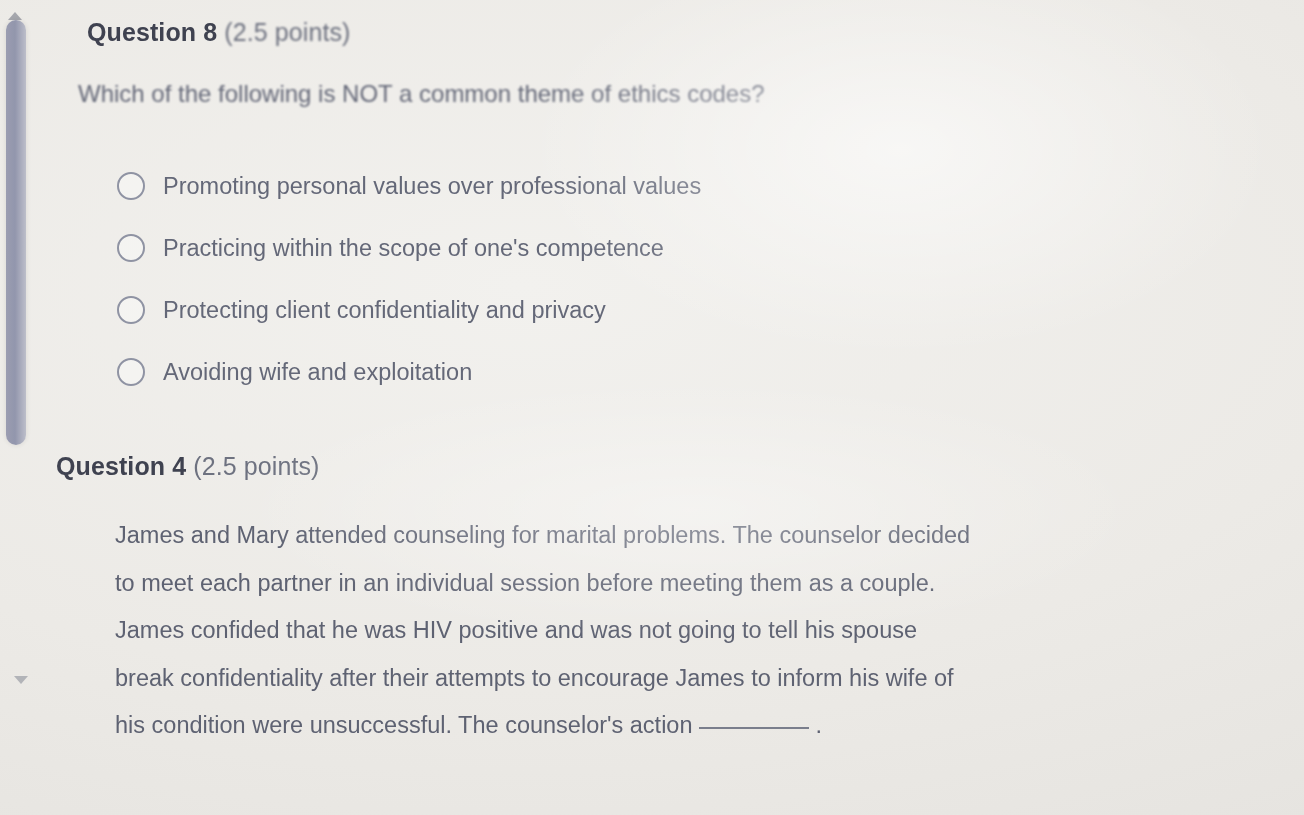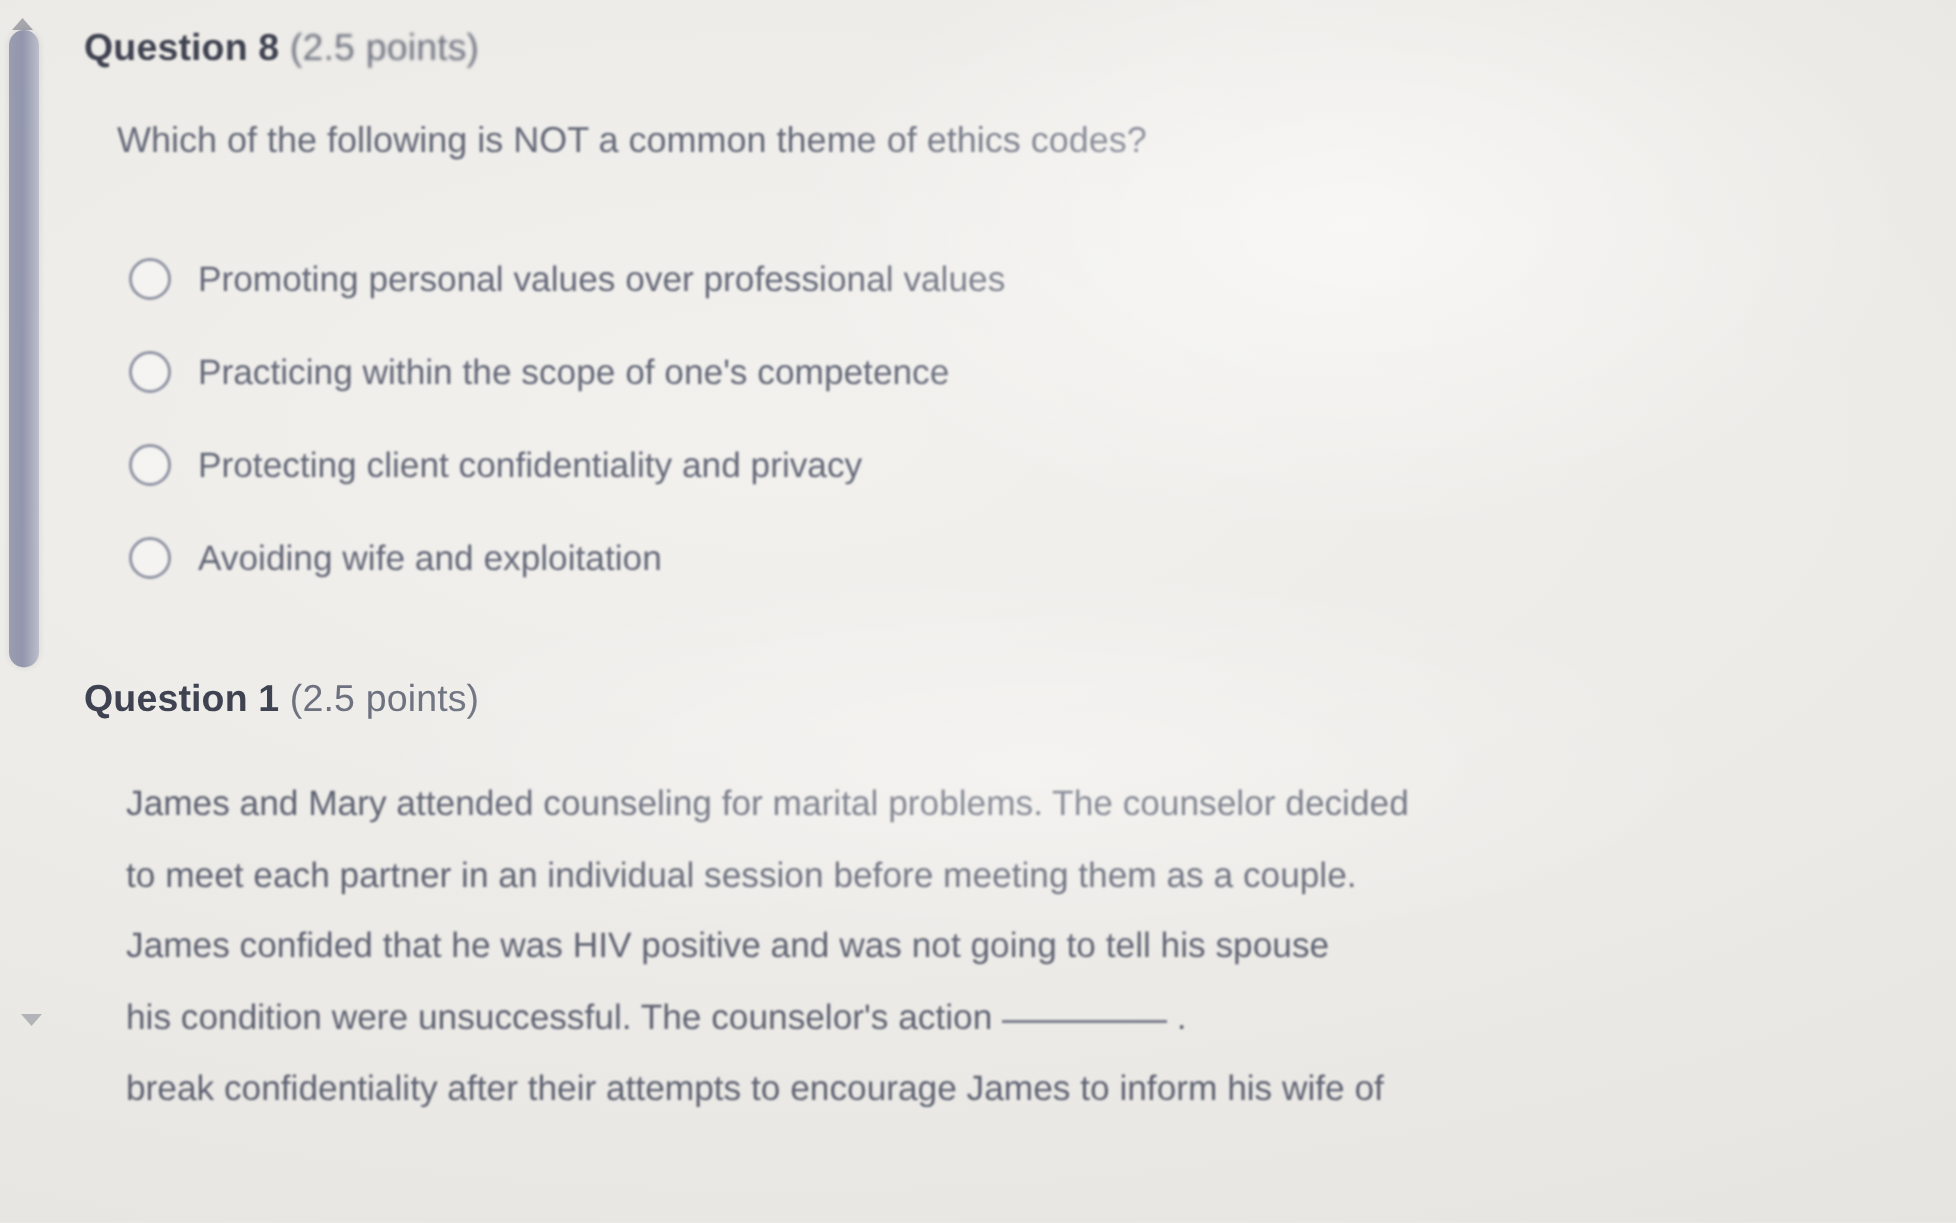--- a/index.html
+++ b/index.html
@@ -137,21 +137,21 @@
   }
   .para .line { white-space: nowrap; }
   .blank {
     display: inline-block;
     width: 110px;
     border-bottom: 2px solid #7a7e8c;
     transform: translateY(-4px);
   }
 
   
-  .blurry { filter: blur(0.55px); }
+  .blurry { filter: blur(0.55px); margin-left: 31px; }
   .blurry-soft { filter: blur(0.85px); }
 </style>
 </head>
 <body>
 
 <div class="page"></div>
 
 <div class="content">
 
   <div class="q-header blurry" style="left:56px; top:18px;">
@@ -174,34 +174,34 @@
       <span class="radio"></span>
       <span class="option-label">Protecting client confidentiality and privacy</span>
     </div>
     <div class="option-row">
       <span class="radio"></span>
       <span class="option-label">Avoiding wife and exploitation</span>
     </div>
   </div>
 
   <div class="q-header" style="left:56px; top:452px;">
-    <span class="q-label">Question 1</span>
+    <span class="q-label">Question 4</span>
     <span class="q-points">(2.5 points)</span>
   </div>
 
   <div class="para blurry">
     <div class="line">James and Mary attended counseling for marital problems. The counselor decided</div>
     <div class="line">to meet each partner in an individual session before meeting them as a couple.</div>
     <div class="line">James confided that he was HIV positive and was not going to tell his spouse</div>
+    <div class="line">break confidentiality after their attempts to encourage James to inform his wife of</div>
     <div class="line">
       <span>his condition were unsuccessful. The counselor's action</span>
       <span class="blank"></span>
       <span>.</span>
     </div>
-    <div class="line">break confidentiality after their attempts to encourage James to inform his wife of</div>
   </div>
 
 </div>
 
 <div class="scroll-rail">
   <div class="scroll-arrow-up"></div>
   <div class="scroll-thumb"></div>
   <div class="scroll-arrow-down"></div>
 </div>
 

